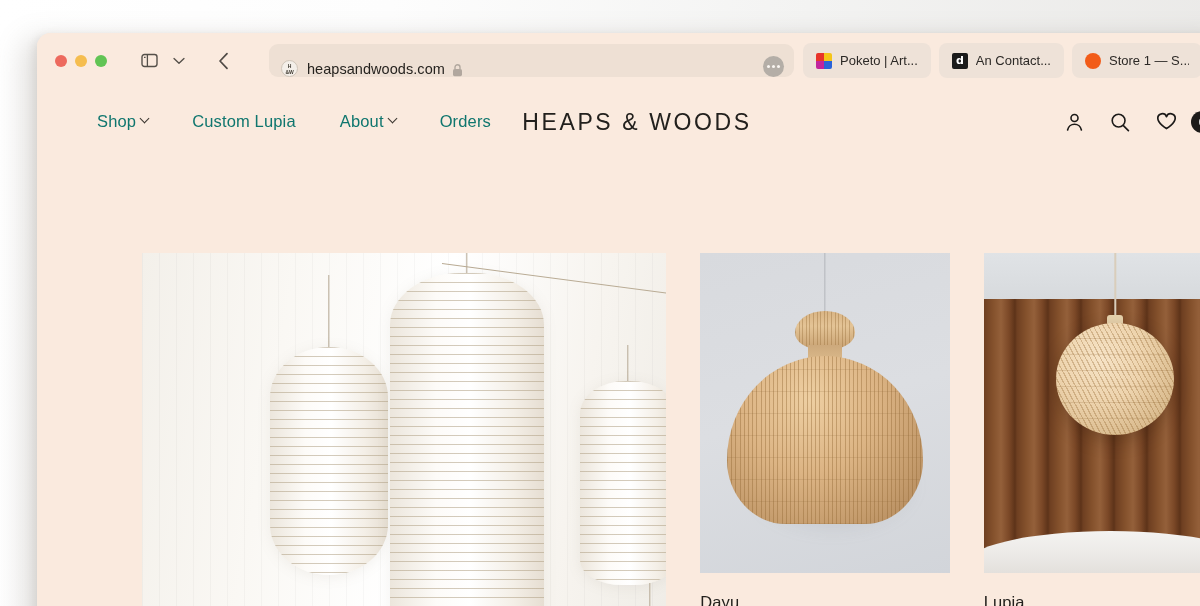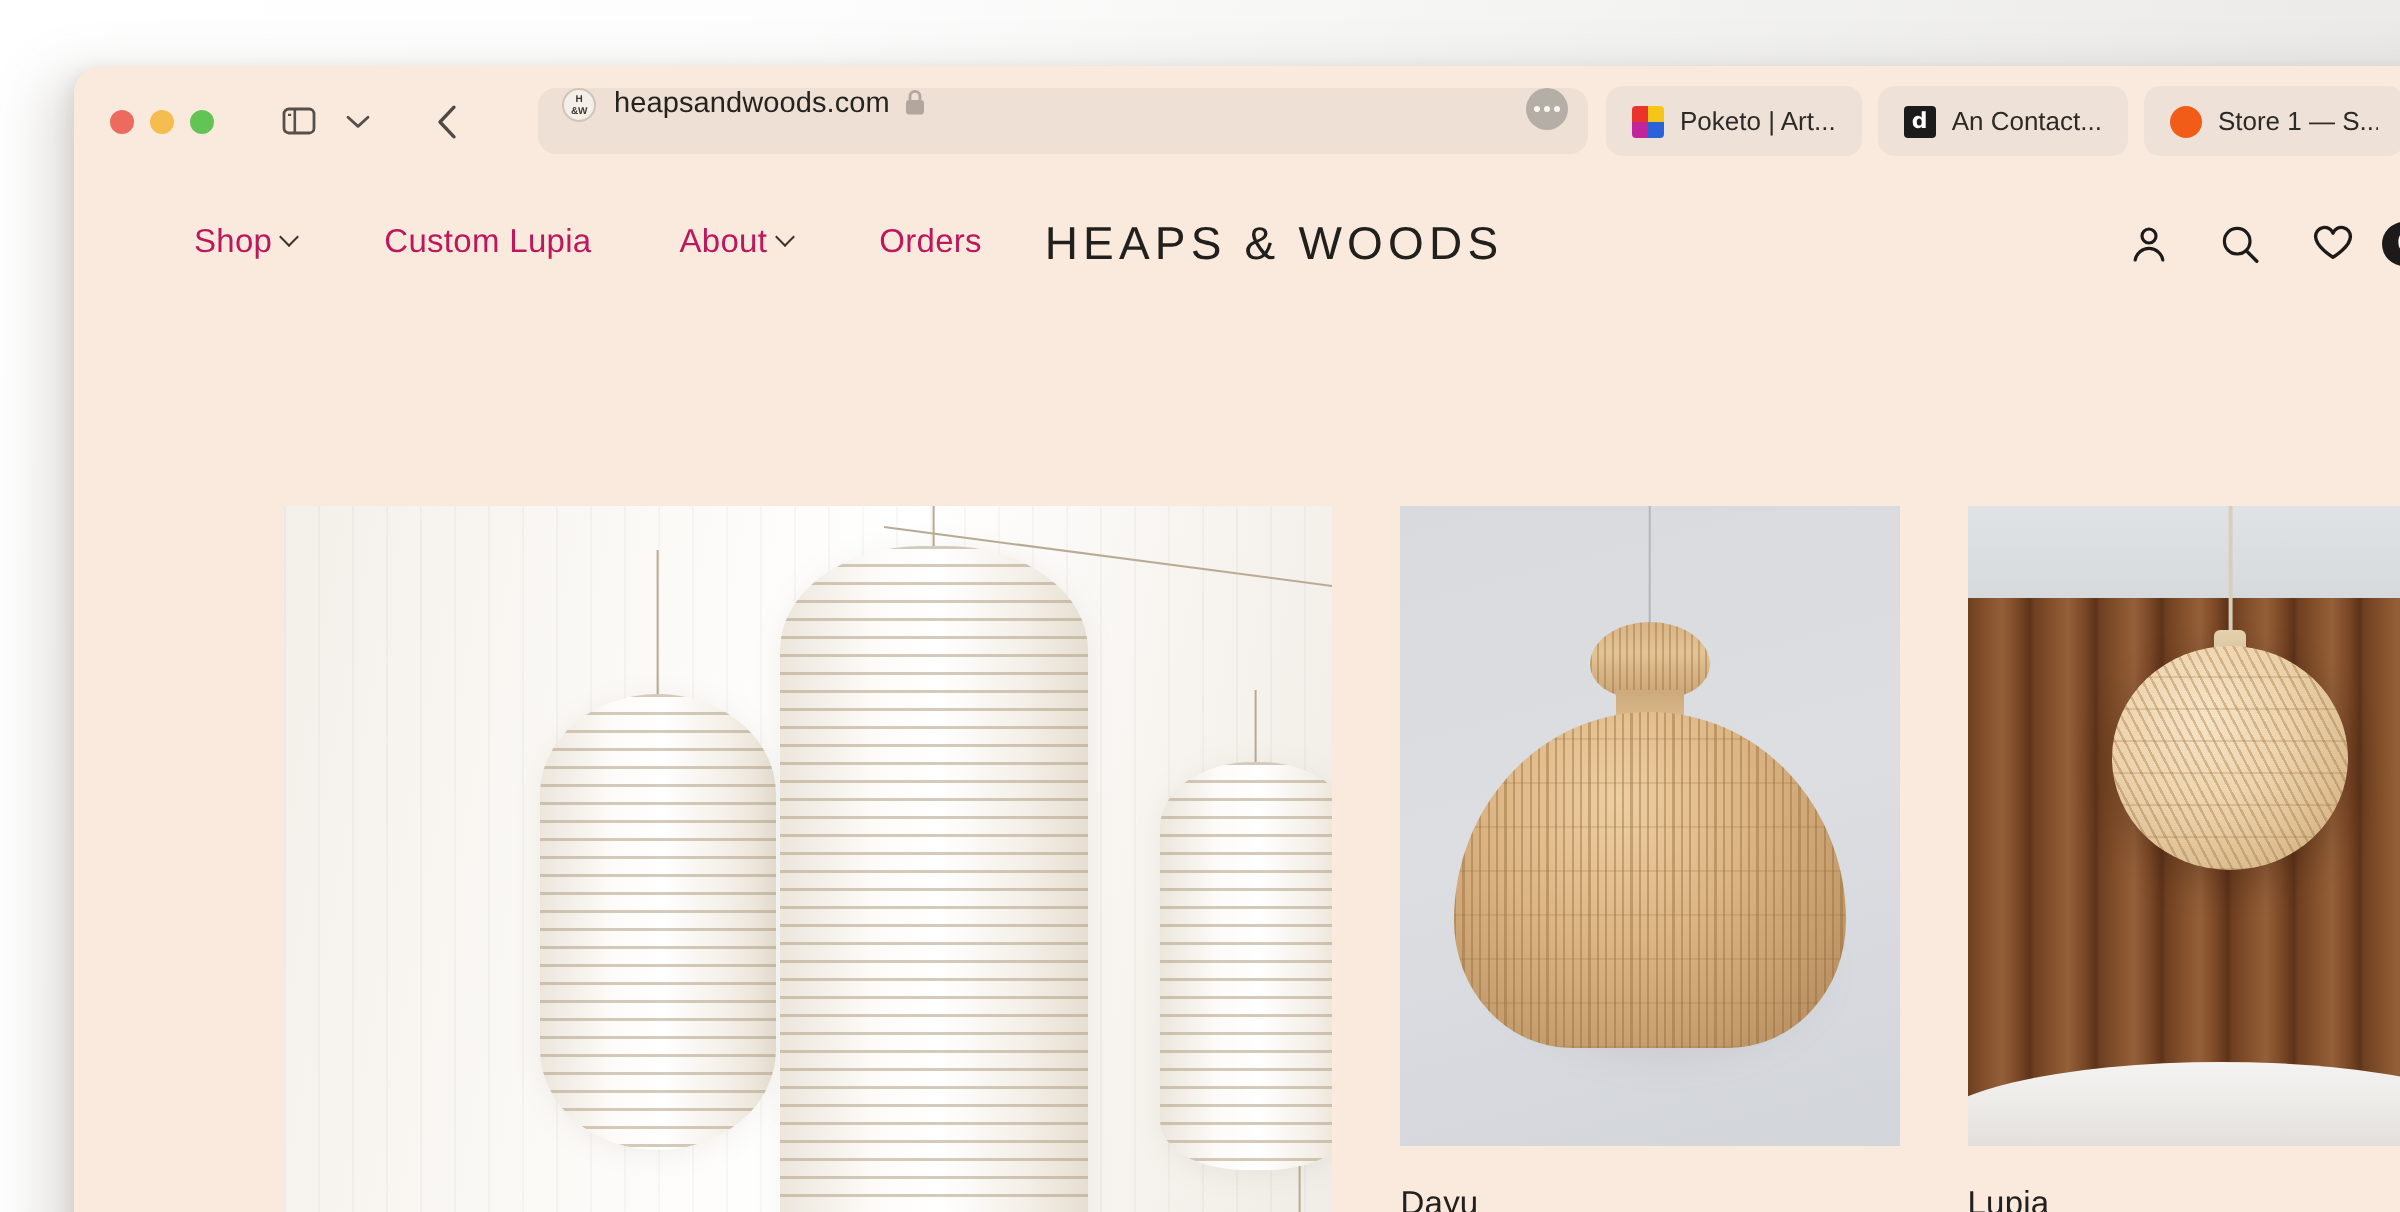--- a/index.html
+++ b/index.html
@@ -52,21 +52,21 @@
   }
   .tb-btn svg { display: block; }
 
   
   #urlbar {
     position: absolute;
     left: 232px; top: 11px;
     width: 525px; height: 33px;
     background: #eee0d4;
     border-radius: 9px;
-    display: flex; align-items: flex-start;
+    display: flex; align-items: flex-end;
     padding: 0 10px 0 12px;
   }
   #favicon {
     width: 17px; height: 17px; border-radius: 50%;
     background: #f4efe9;
     border: 1px solid #cfc5b9;
     display: flex; flex-direction: column;
     align-items: center; justify-content: center;
     line-height: 6px;
     flex: none;
@@ -128,21 +128,21 @@
   #site { background: #faeade; height: 545px; position: relative; }
 
   #sitenav {
     height: 67px;
     display: flex; align-items: center;
     padding: 0 24px 0 60px;
     position: relative;
   }
   #navlinks { display: flex; align-items: center; gap: 0; }
   .navlink {
-    font-size: 16.5px; color: #be185d;
+    font-size: 16.5px; color: #0f766e;
     letter-spacing: .15px;
     display: flex; align-items: center; gap: 5px;
     margin-right: 44px;
     font-family: "Liberation Sans", sans-serif;
   }
   .navlink .caret {
     display: inline-block;
     width: 7px; height: 7px;
     border-right: 1.3px solid #3a352f;
     border-bottom: 1.3px solid #3a352f;

